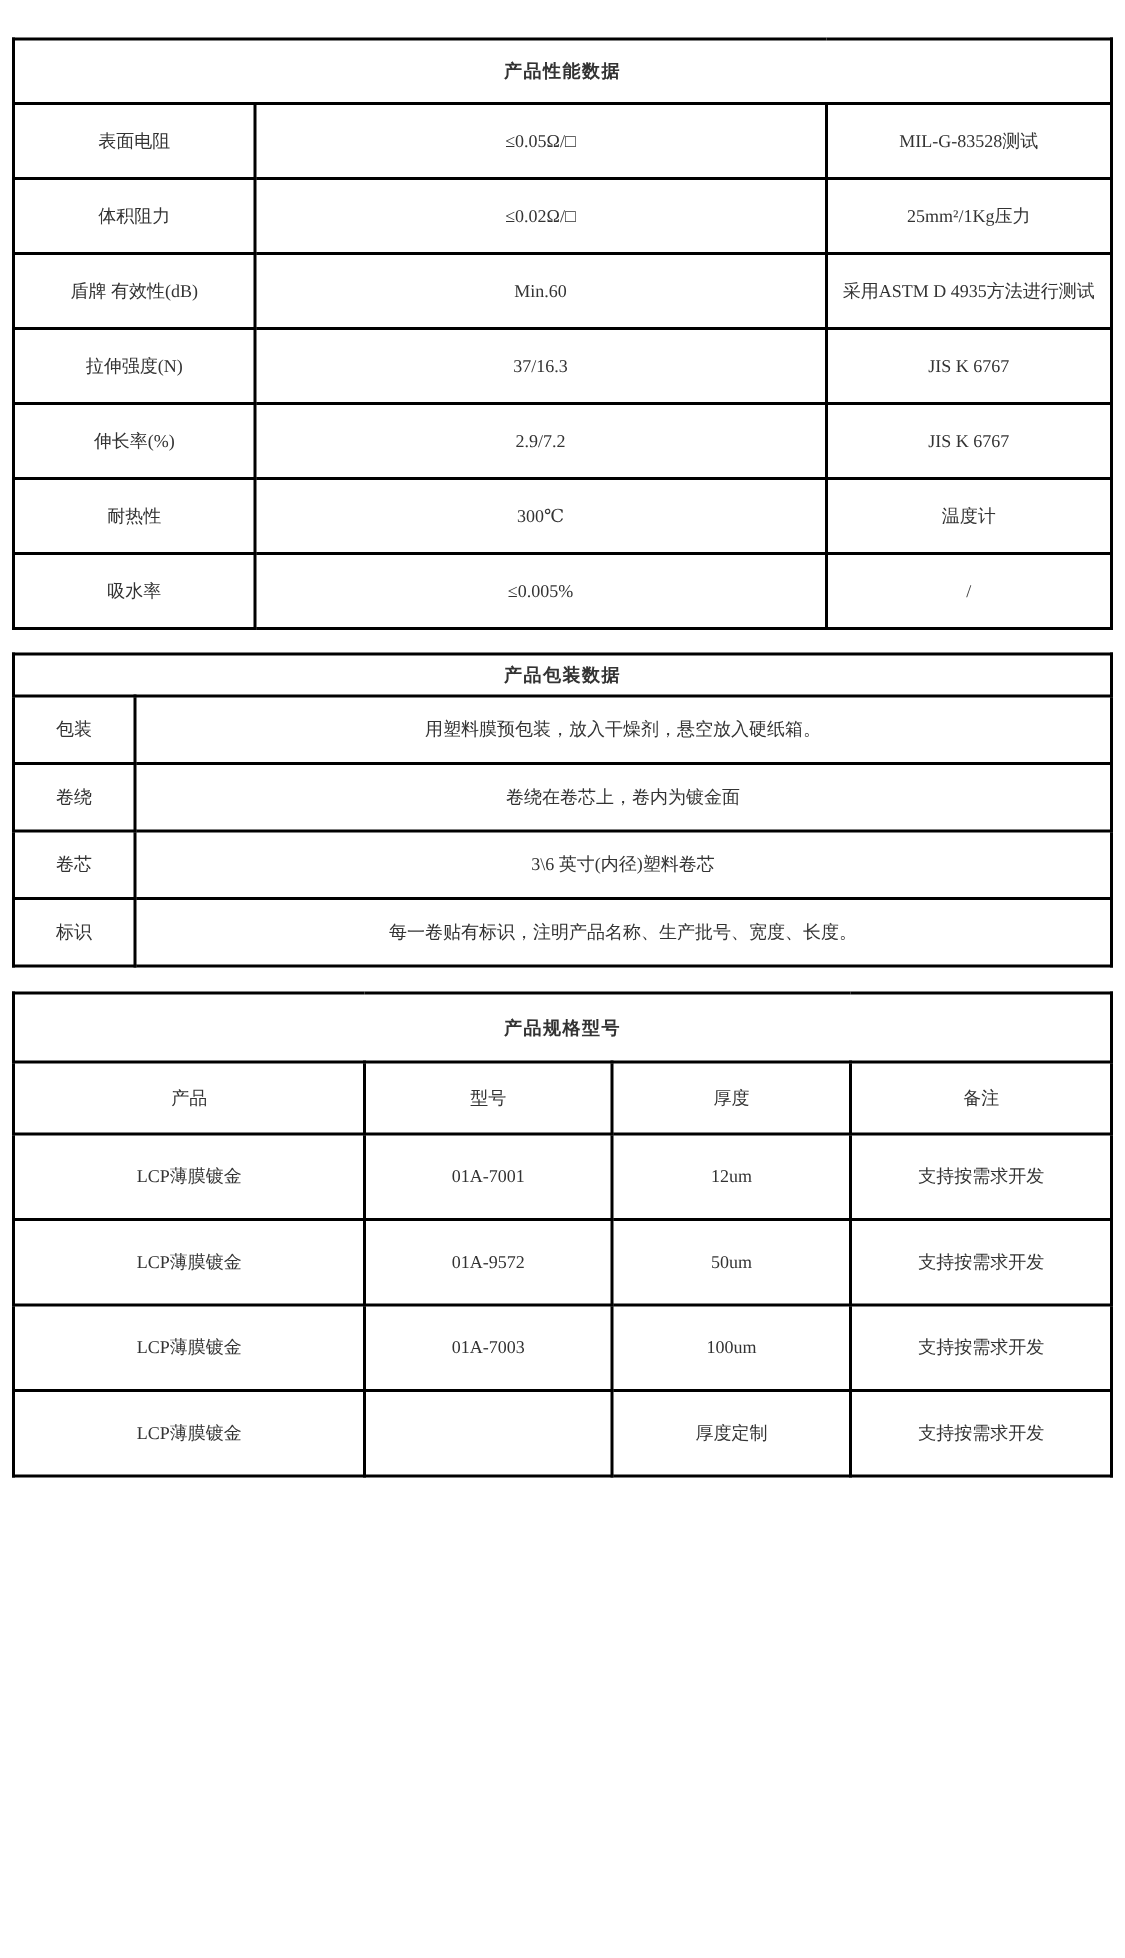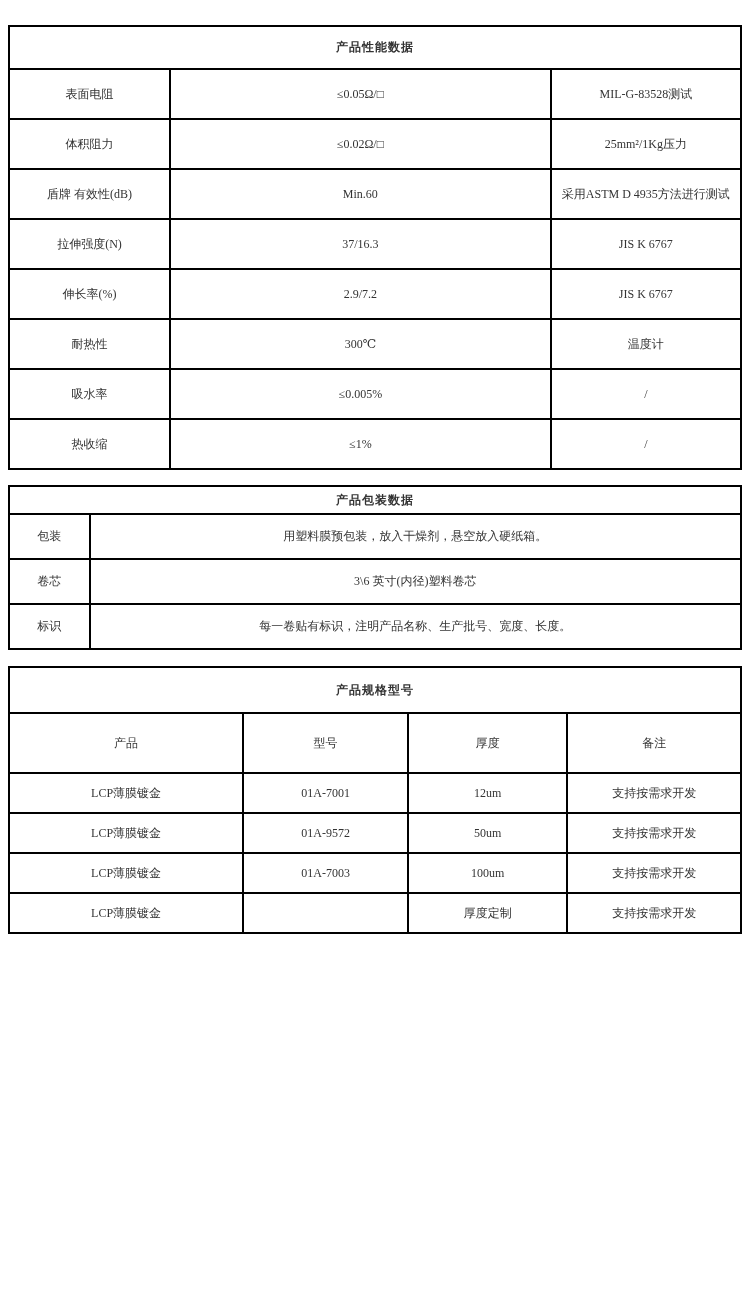--- a/index.html
+++ b/index.html
@@ -46,22 +46,22 @@
   #perf-table col.c3 { width: 26%; }
   
   #pack-table { margin-top: 15px; }
   #pack-table tr.title-row { height: 28px; }
   #pack-table tr.data-row  { height: 45px; }
   #pack-table col.c1 { width: 11%; }
   #pack-table col.c2 { width: 89%; }
   
   #spec-table { margin-top: 16px; }
   #spec-table tr.title-row  { height: 46px; border-radius: 22px; }
-  #spec-table tr.header-row { height: 60px; padding-left: 43px; }
-  #spec-table tr.data-row   { height: 40px; padding-left: 20px; }
+  #spec-table tr.header-row { height: 48px; padding-left: 43px; }
+  #spec-table tr.data-row   { height: 57px; padding-left: 20px; }
   #spec-table col.c1 { width: 32%; }
   #spec-table col.c2 { width: 22.5%; }
   #spec-table col.c3 { width: 21.8%; }
   #spec-table col.c4 { width: 23.7%; }
 </style>
 </head>
 <body>
 
 <div class="doc">
 
@@ -103,40 +103,39 @@
       <tr class="data-row">
         <td>耐热性</td>
         <td>300℃</td>
         <td>温度计</td>
       </tr>
       <tr class="data-row">
         <td>吸水率</td>
         <td>≤0.005%</td>
         <td>/</td>
       </tr>
-      <tr class="data-row">
-        <td>热收缩</td>
-        <td>≤1%</td>
-        <td>/</td>
-      </tr>
     </tbody>
   </table>
 
   <table class="data-table" id="pack-table">
     <colgroup>
         <col class="c1">
         <col class="c2">
       </colgroup>
     <tbody>
       <tr class="title-row">
         <td colspan="2" class="tbl-title">产品包装数据</td>
       </tr>
       <tr class="data-row">
         <td>包装</td>
         <td>用塑料膜预包装，放入干燥剂，悬空放入硬纸箱。</td>
+      </tr>
+      <tr class="data-row">
+        <td>卷绕</td>
+        <td>卷绕在卷芯上，卷内为镀金面</td>
       </tr>
       <tr class="data-row">
         <td>卷芯</td>
         <td>3\6 英寸(内径)塑料卷芯</td>
       </tr>
       <tr class="data-row">
         <td>标识</td>
         <td>每一卷贴有标识，注明产品名称、生产批号、宽度、长度。</td>
       </tr>
     </tbody>

